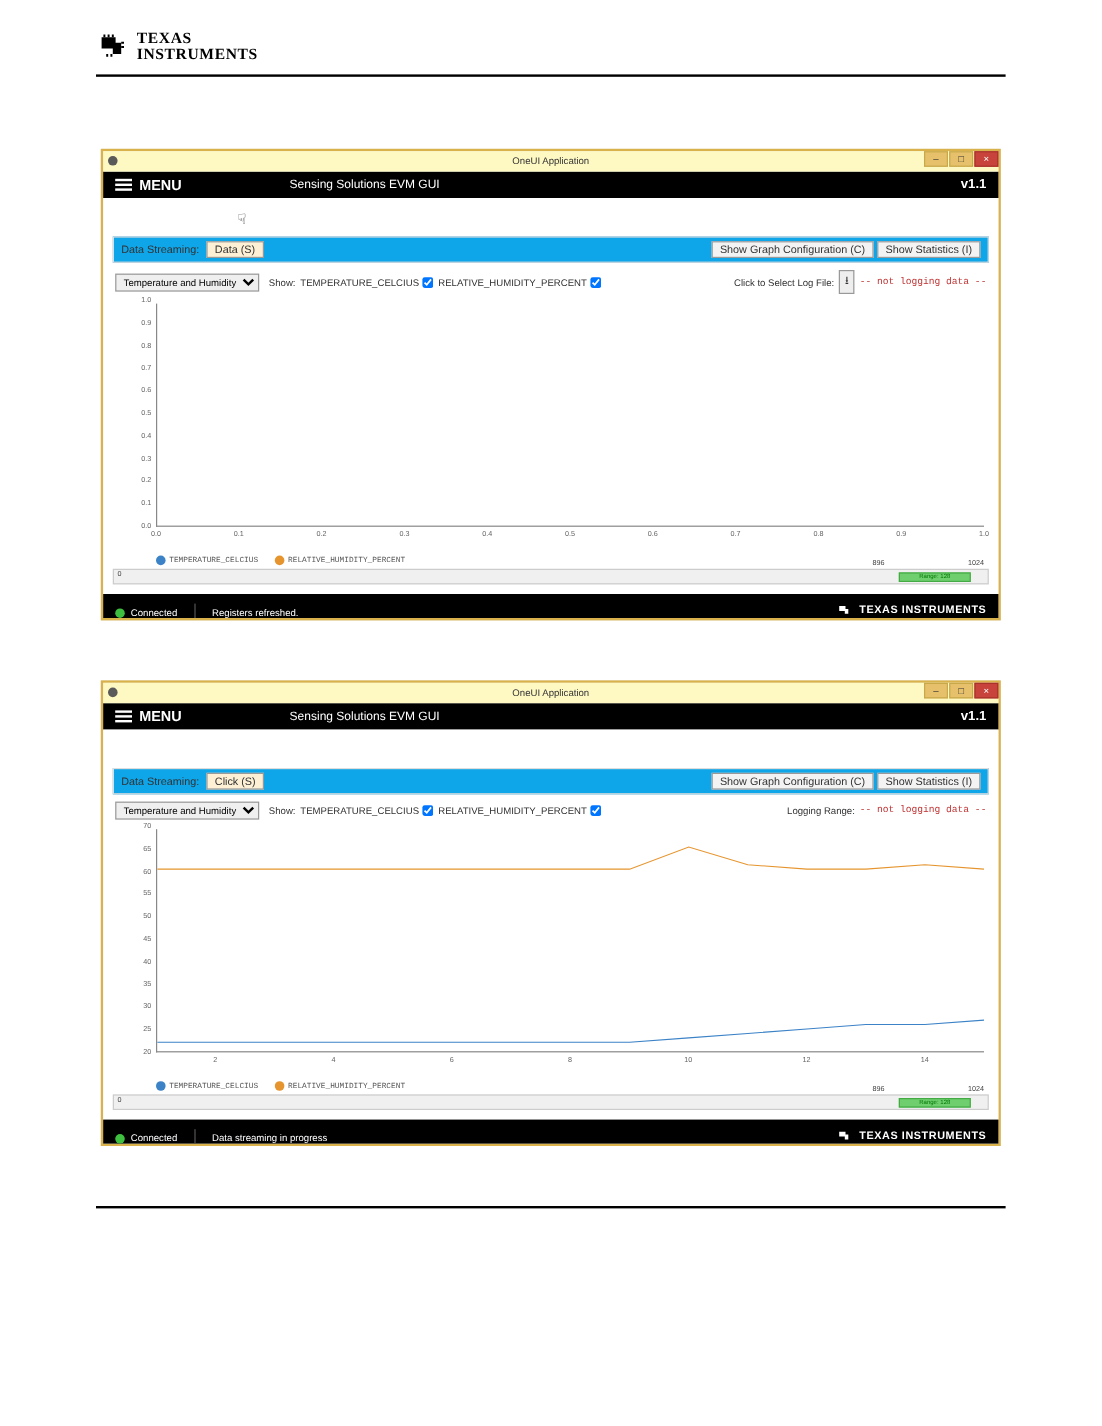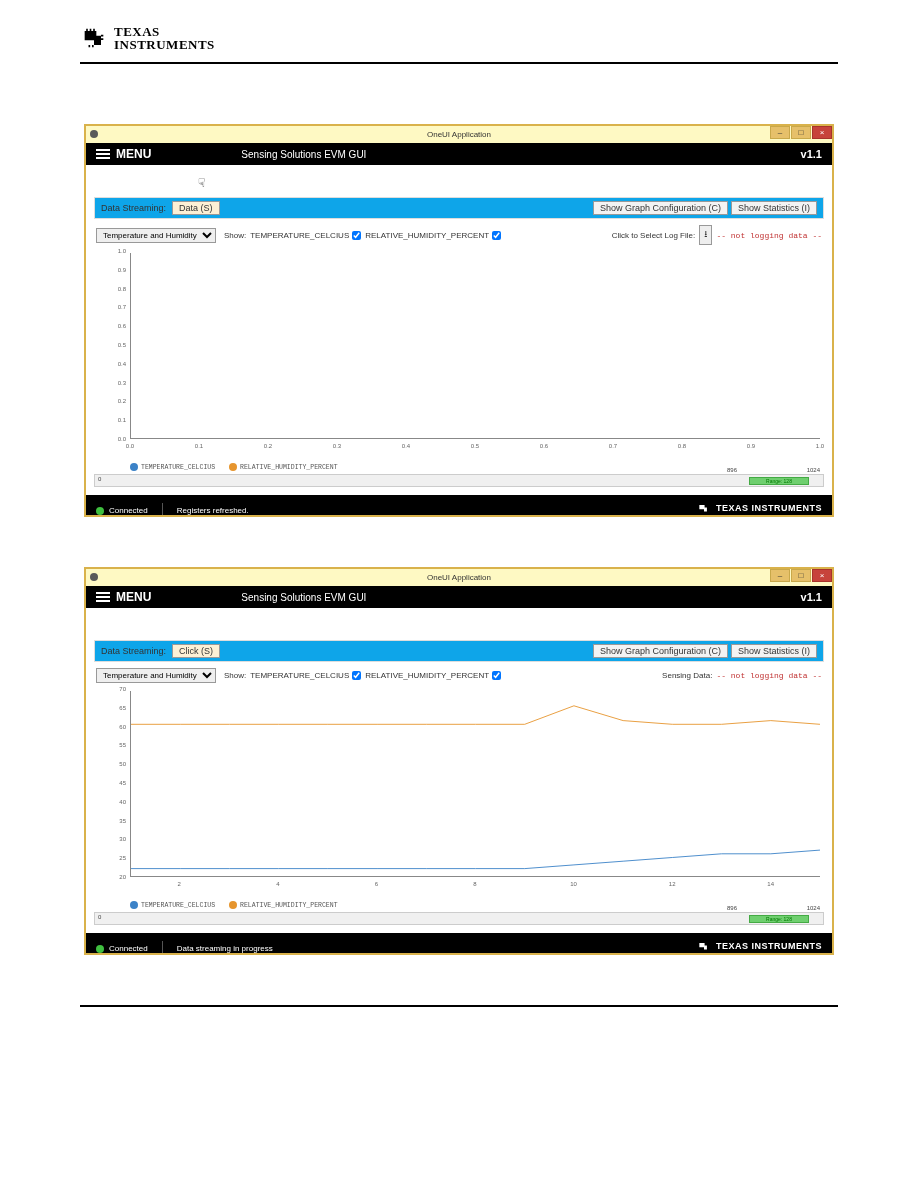--- a/index.html
+++ b/index.html
@@ -230,21 +230,21 @@
           <span class="show-lbl">Show:</span>
           <span class="cb">
               <span>TEMPERATURE_CELCIUS</span>
               <input type="checkbox" checked="" style="">
             </span>
           <span class="cb">
               <span>RELATIVE_HUMIDITY_PERCENT</span>
               <input type="checkbox" checked="" style="">
             </span>
           <div class="log-area">
-            <span>Sensing Data:</span>
+            <span>Logging Range:</span>
             <span class="notlog">-- not logging data --</span>
           </div>
         </div>
 
         <div class="chart-wrap">
           <div class="chart-yaxis" id="yaxis2">
               <div class="yt" style="bottom: 0%; transform: translateY(50%);">20</div>
               <div class="yt" style="bottom: 10%; transform: translateY(50%);">25</div>
               <div class="yt" style="bottom: 20%; transform: translateY(50%);">30</div>
               <div class="yt" style="bottom: 30%; transform: translateY(50%);">35</div>

